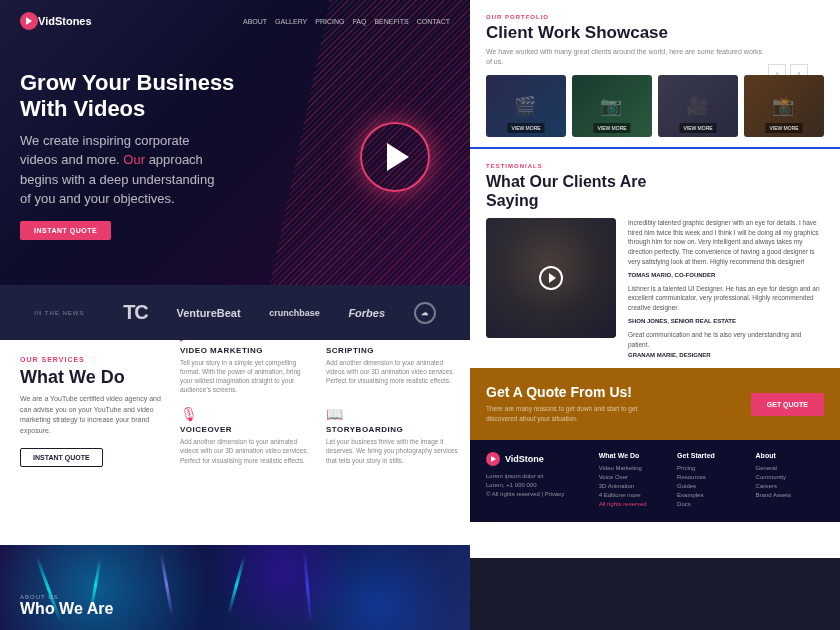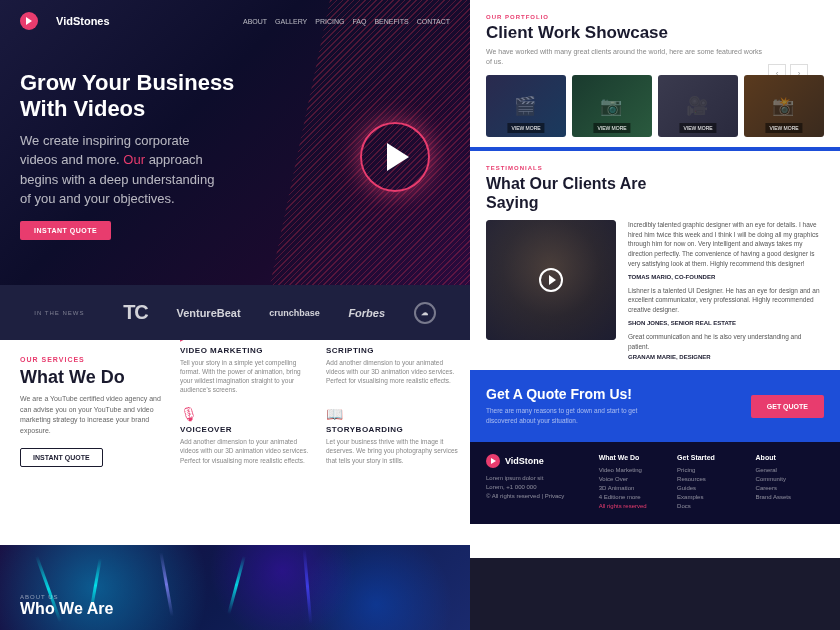--- a/index.html
+++ b/index.html
@@ -39,21 +39,21 @@
       display: flex;
       align-items: center;
       justify-content: space-between;
       padding: 12px 20px 8px;
       position: relative;
       z-index: 2;
     }
     .hero-logo {
       display: flex;
       align-items: center;
-      gap: 18px;
+      gap: 0;
       color: white;
       font-size: 11px;
       font-weight: bold;
     }
     .logo-icon {
       width: 18px; height: 18px;
       background: #e83c6e;
       border-radius: 50%;
       display: flex; align-items: center; justify-content: center;
     }
@@ -361,21 +361,21 @@
       left: 50%;
       transform: translate(-50%, -50%);
       font-size: 18px;
       opacity: 0.4;
     }
 
     
     .testimonials {
       background: white;
       padding: 14px 16px 10px;
-      border-top: 4px solid #1d4ed8;
+      border-top: 2px solid #1d4ed8;
     }
     .test-tag {
       font-size: 6px;
       color: #e83c6e;
       text-transform: uppercase;
       letter-spacing: 1px;
       font-weight: bold;
       margin-bottom: 3px;
     }
     .test-title {
@@ -454,21 +454,21 @@
     }
     .test-author3 {
       font-size: 6px;
       font-weight: bold;
       color: #1a1a2e;
       margin-top: 3px;
     }
 
     
     .quote-section {
-      background: #1d4ed8;
+      background: #a16207;
       padding: 16px;
       display: flex;
       align-items: center;
       justify-content: space-between;
       gap: 12px;
     }
     .quote-left {}
     .quote-title {
       font-size: 14px;
       font-weight: 900;

